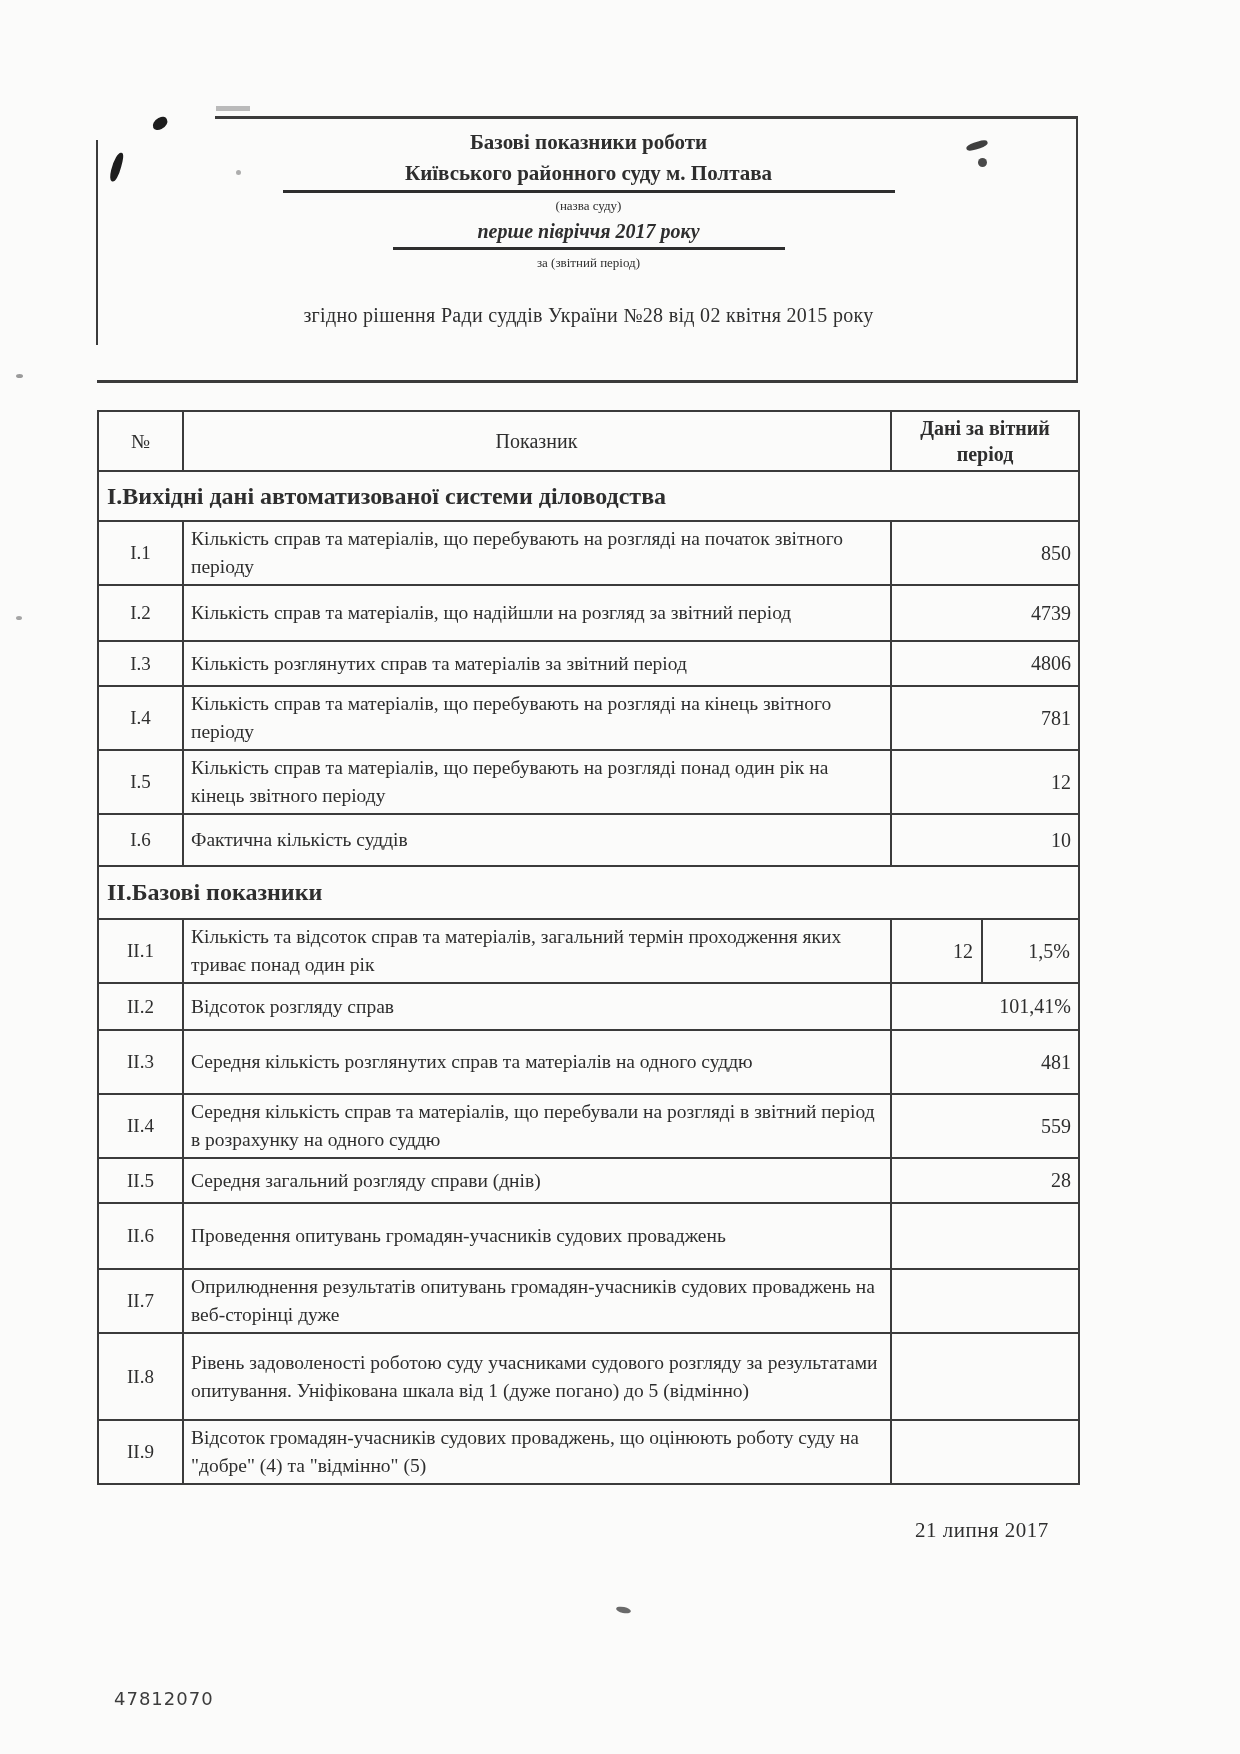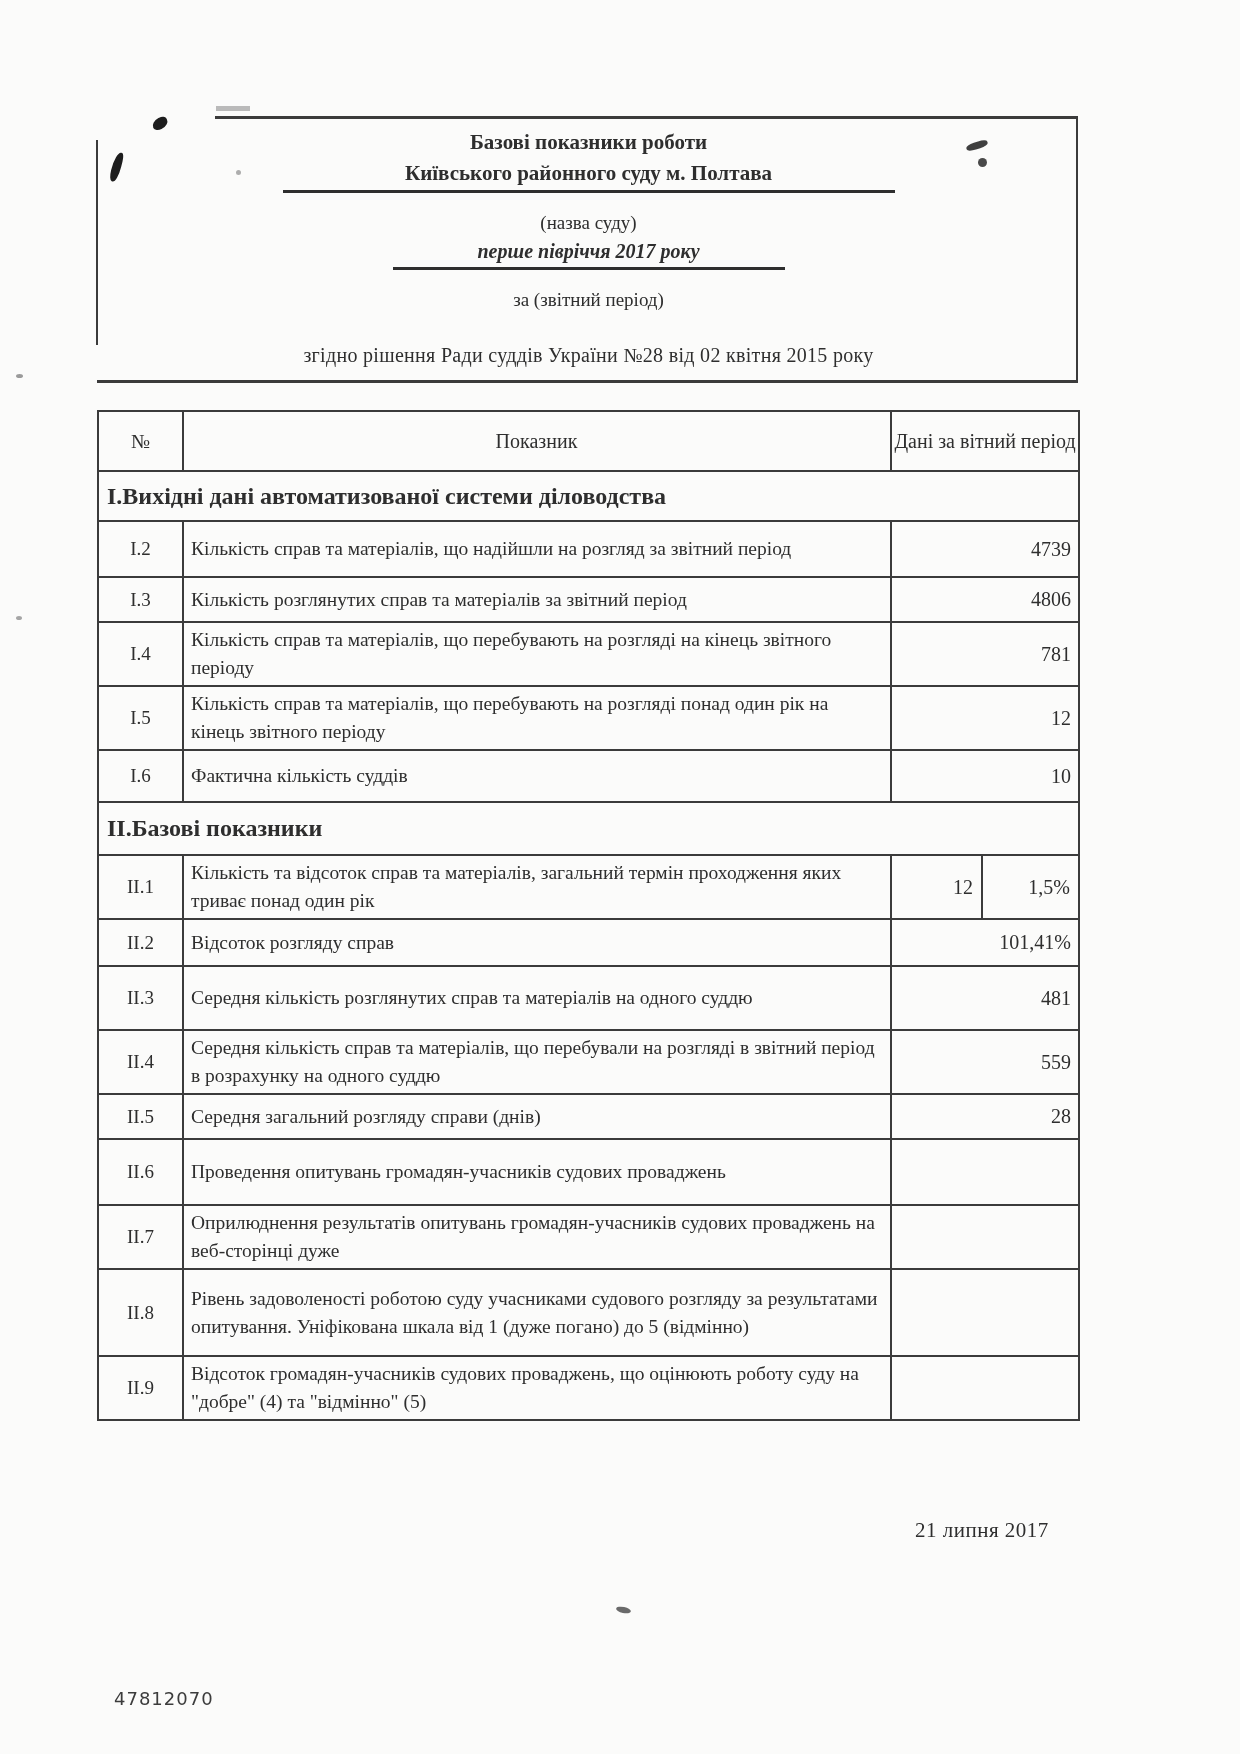--- a/index.html
+++ b/index.html
@@ -21,21 +21,21 @@
   
   .header-area{
     position:absolute;left:97px;top:128px;width:983px;
     text-align:center;line-height:1.0;
   }
   .h-title{font-weight:bold;font-size:21px;padding-top:4px;}
   .h-court{font-weight:bold;font-size:21px;margin-top:10px;}
   .h-underline{height:3px;background:#2e2e2e;margin:6px auto 0 auto;}
   .u1{width:612px;}
   .u2{width:392px;}
-  .h-sub{font-size:19px;margin-top:20px;}
+  .h-sub{font-size:13px;margin-top:6px;}
   .h-period{font-weight:bold;font-size:20px;margin-top:9px;font-style:italic;}
   .h-decree{font-size:20px;margin-top:36px;letter-spacing:.3px;}
 
   
   .table{
     position:absolute;left:97px;top:410px;width:983px;
     border:2px solid #3b3b3b;
     box-sizing:border-box;
     background:transparent;
   }
@@ -43,21 +43,21 @@
   .tr.first{border-top:none;}
   .td{box-sizing:border-box;display:flex;align-items:center;}
   .num{width:85px;min-width:85px;border-right:2px solid #3b3b3b;justify-content:center;font-size:19px;}
   .ind{flex:1;border-right:2px solid #3b3b3b;padding:3px 8px 3px 7px;font-size:19.5px;line-height:28px;text-align:left;}
   .val{width:186px;min-width:186px;justify-content:flex-end;padding-right:7px;font-size:20px;}
   .val.split{padding:0;}
   .subval{width:91px;min-width:91px;border-right:2px solid #3b3b3b;display:flex;align-items:center;justify-content:flex-end;padding-right:8px;box-sizing:border-box;height:100%;font-size:20px;}
   .subval2{flex:1;display:flex;align-items:center;justify-content:flex-end;padding-right:8px;box-sizing:border-box;height:100%;font-size:20px;}
   .th{justify-content:center;text-align:center;font-size:20px;}
   .th.ind{justify-content:center;}
-  .th.val{justify-content:center;padding:2px 2px;line-height:26px;}
+  .th.val{justify-content:center;padding:2px 2px;line-height:26px;font-weight:bold;}
   .section-row{display:flex;align-items:center;border-top:2px solid #3b3b3b;box-sizing:border-box;
     font-weight:bold;font-size:24px;padding:4px 10px 4px 8px;}
 
   
   .rh58{min-height:58px}.rh50{min-height:50px}.rh56{min-height:56px}
   .rh45{min-height:45px}.rh60{min-height:60px}.rh52{min-height:52px}
   .rh53{min-height:53px}.rh64{min-height:64px}.rh47{min-height:47px}
   .rh63{min-height:63px}.rh66{min-height:66px}.rh87{min-height:87px}
 
   
@@ -113,20 +113,25 @@
 
     <div class="tr first rh58">
       <div class="td num th">№</div>
       <div class="td ind th">Показник</div>
       <div class="td val th">Дані за вітний період</div>
     </div>
 
     <div class="section-row rh50">І.Вихідні дані автоматизованої системи діловодства</div>
 
     <div class="tr rh56">
+      <div class="td num">І.1</div>
+      <div class="td ind">Кількість справ та матеріалів, що перебувають на розгляді на початок звітного періоду</div>
+      <div class="td val">850</div>
+    </div>
+    <div class="tr rh56">
       <div class="td num">І.2</div>
       <div class="td ind">Кількість справ та матеріалів, що надійшли на розгляд за звітний період</div>
       <div class="td val">4739</div>
     </div>
     <div class="tr rh45">
       <div class="td num">І.3</div>
       <div class="td ind">Кількість розглянутих справ та матеріалів за звітний період</div>
       <div class="td val">4806</div>
     </div>
     <div class="tr rh60">

